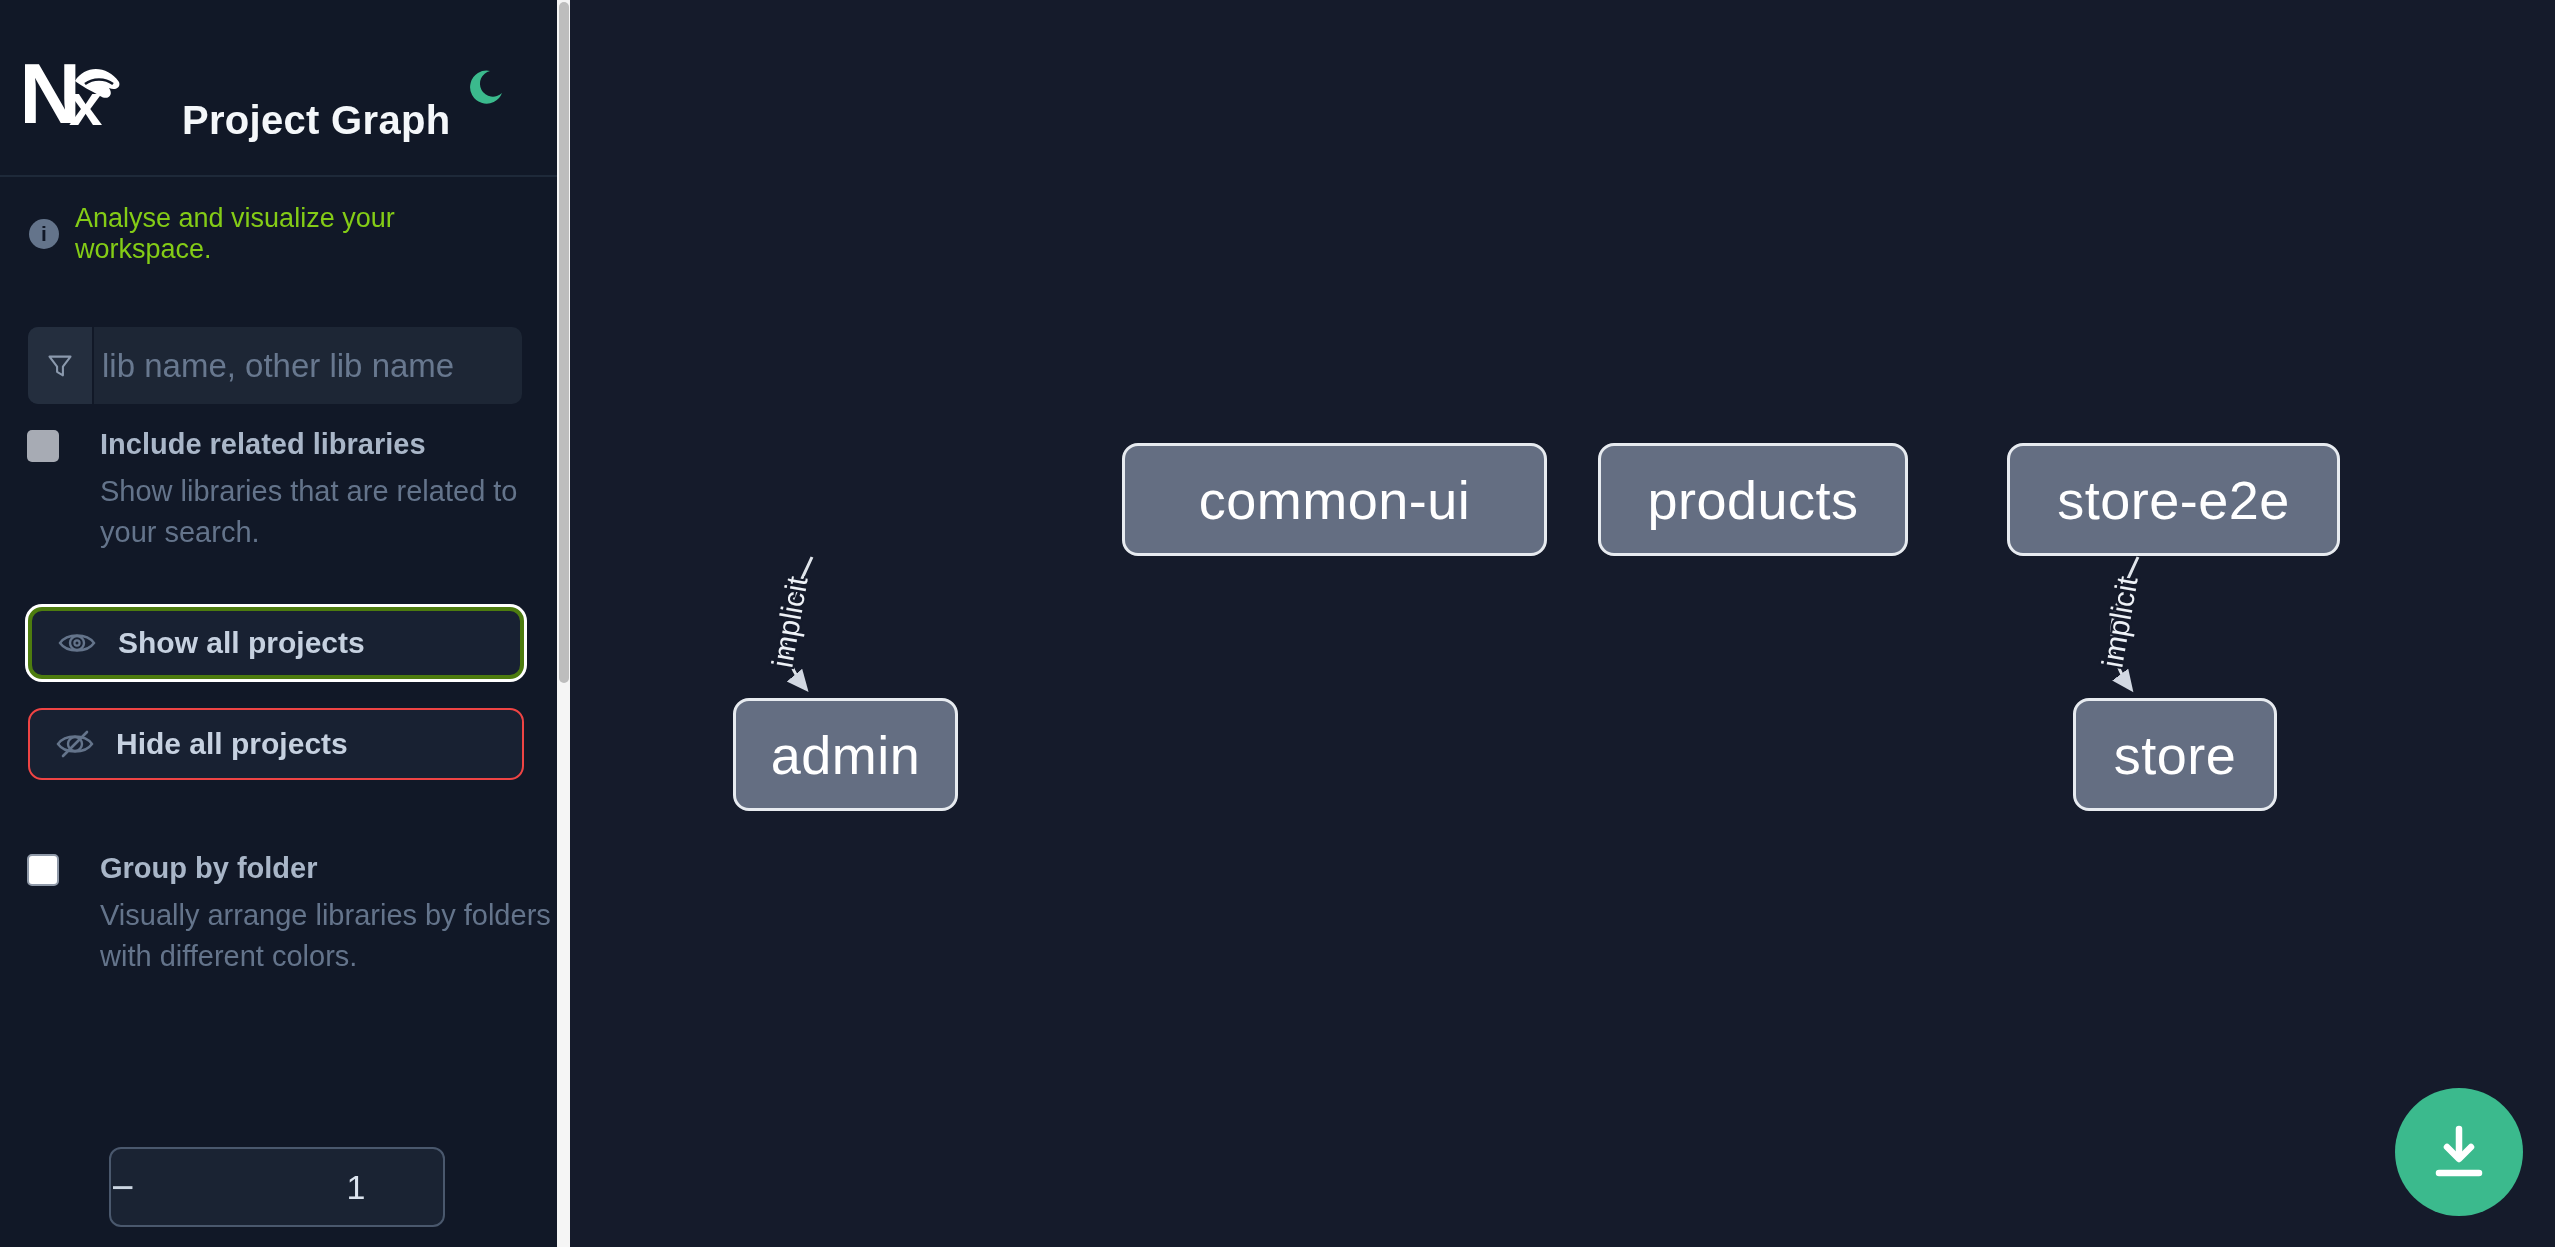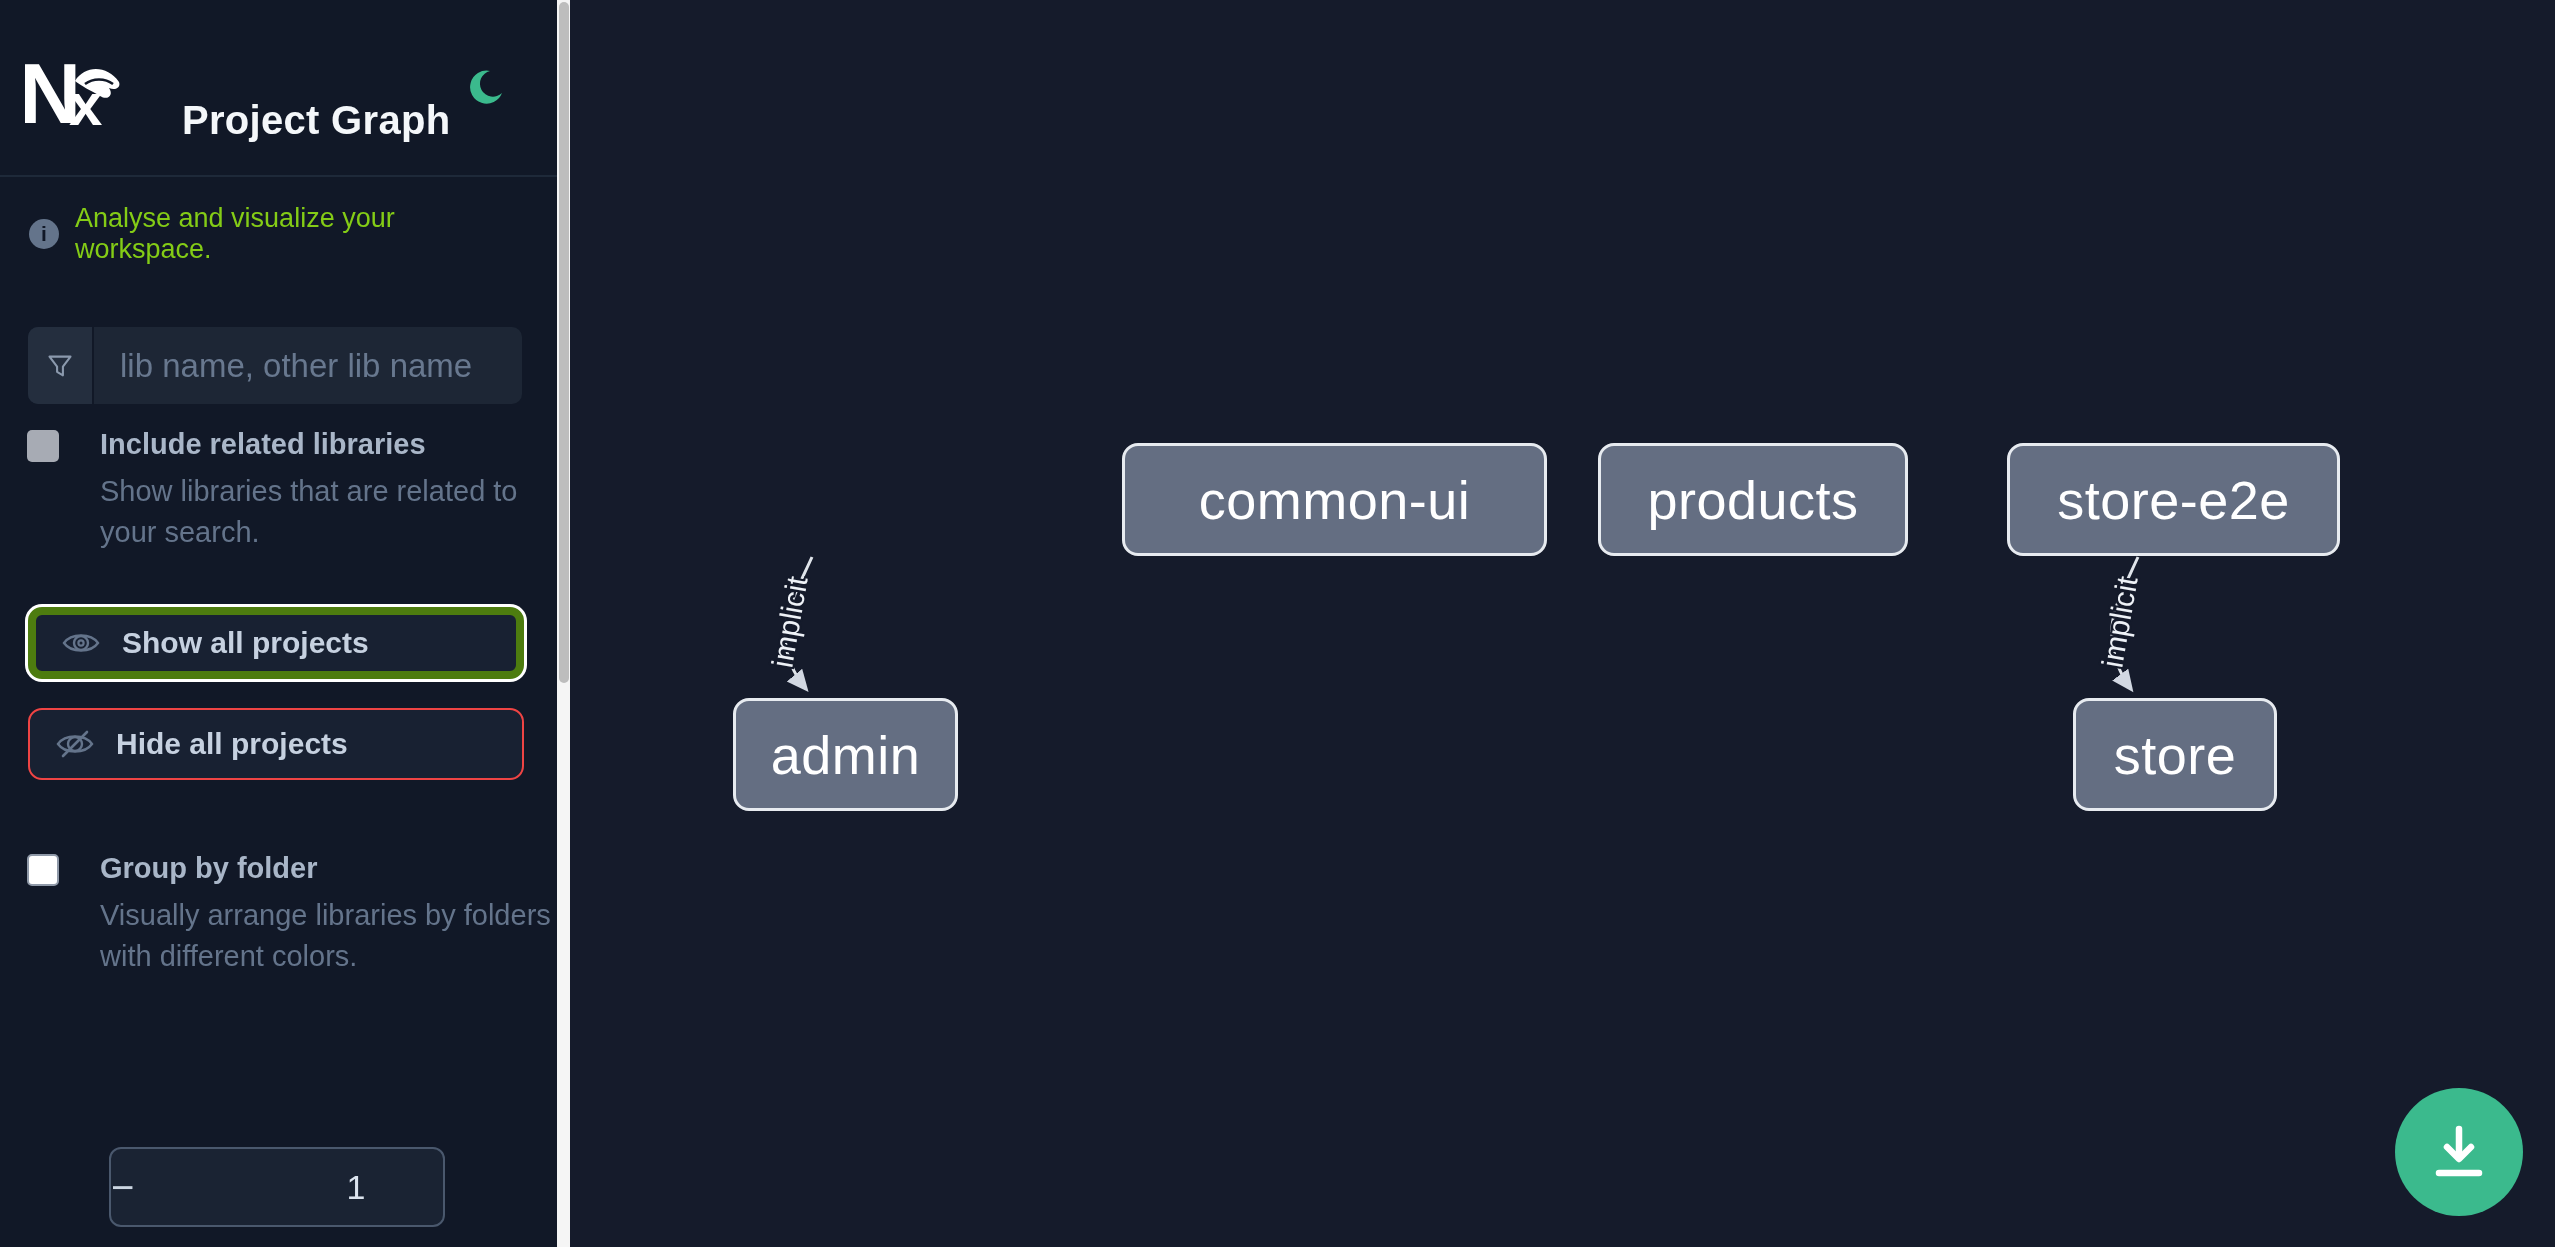--- a/index.html
+++ b/index.html
@@ -23,38 +23,38 @@
   .info-ic { width:30px; height:30px; border-radius:50%; background:#64748b;
              color:#111827; font-weight:700; font-size:21px; display:flex;
              align-items:center; justify-content:center; flex:0 0 auto; }
   .info-txt { color:#84cc16; font-size:27px; }
 
   .search-box { position:absolute; left:28px; top:327px; width:494px; height:77px;
                 background:#1d2635; border-radius:10px; display:flex; overflow:hidden; }
   .search-ic-cell { width:66px; background:#242e3e; border-right:2px solid #111827;
                     display:flex; align-items:center; justify-content:center; flex:0 0 auto; }
   .search-box input { flex:1; background:transparent; border:none; outline:none;
-                      color:#cbd5e1; font-size:33px; padding:0 26px;
+                      color:#cbd5e1; font-size:33px; padding:0 8px;
                       font-family:"Liberation Sans", sans-serif; }
   .search-box input::placeholder { color:#68788f; }
 
   .check-row { position:absolute; left:27px; width:500px; display:flex; gap:41px; cursor:pointer; }
   .cbx { width:32px; height:32px; border-radius:5px; flex:0 0 auto; margin-top:3px;
          display:flex; align-items:center; justify-content:center; }
   .cbx.dim   { background:#a7abb4; }
   .cbx.blank { background:#ffffff; border:2px solid #8f99a8; }
   .cbx.on    { background:#3bba8d; }
   .ck-label { font-size:29px; font-weight:700; color:#a9b6c8; line-height:34px; }
   .ck-desc  { font-size:29px; color:#64748b; line-height:41px; margin-top:10px; width:470px; }
 
   .sb-btn { position:absolute; left:28px; width:496px; height:72px; border-radius:14px;
             background:#182132; display:flex; align-items:center; gap:22px;
             padding-left:26px; cursor:pointer; font-family:"Liberation Sans", sans-serif; }
   .sb-btn span.lbl { font-size:30px; font-weight:600; color:#c6d1e0; }
-  .btn-show { top:607px; border:8px solid #4d7c0f; box-shadow:0 0 0 3px #ffffff; }
+  .btn-show { top:607px; border:4px solid #4d7c0f; box-shadow:0 0 0 3px #ffffff; }
   .btn-hide { top:708px; border:2px solid #ef4444; }
 
   .stepper { position:absolute; left:109px; top:1147px; width:336px; height:80px;
              border:2px solid #4a586d; border-radius:12px; background:#1a2333;
              display:flex; overflow:hidden; }
   .stepper button { background:transparent; border:none; color:#cbd5e1; font-size:40px;
                     cursor:pointer; font-family:"Liberation Sans", sans-serif; }
   .step-dec { width:97px; border-right:2px solid #4a586d; }
   .step-val { flex:1; background:transparent; border:none; text-align:center;
               color:#dbe3ee; font-size:34px; font-family:"Liberation Sans", sans-serif; outline:none; }

